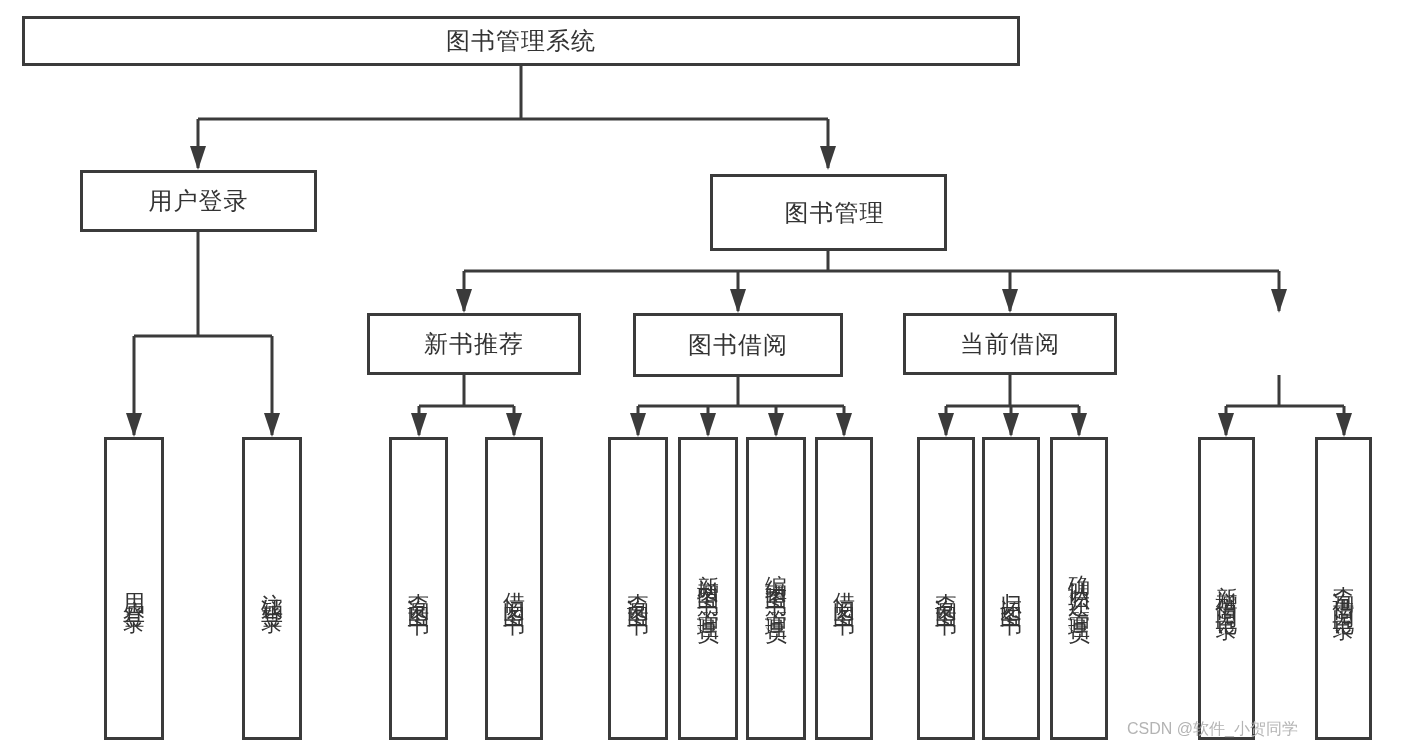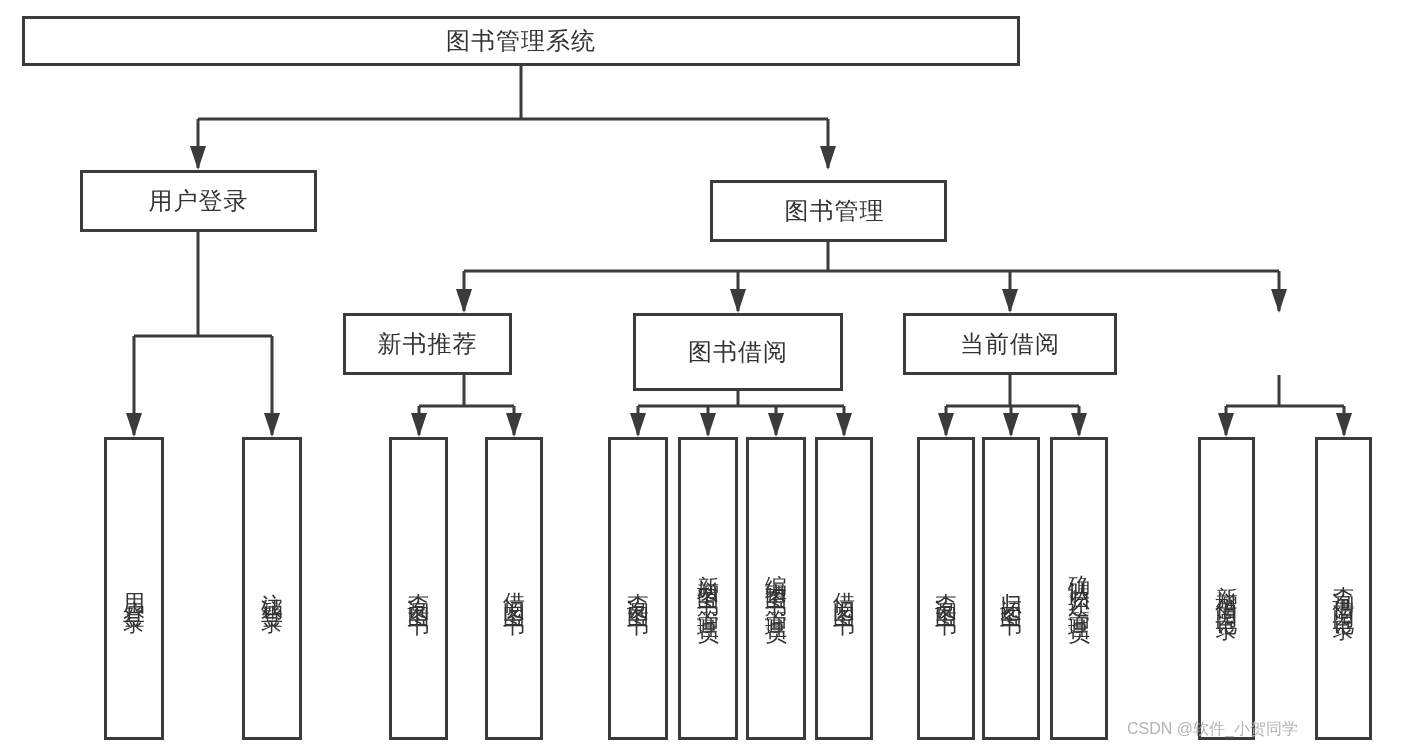--- a/index.html
+++ b/index.html
@@ -88,28 +88,28 @@
     </g>
   </svg>
 
   <div class="node h-node" style="left:22px;top:16px;width:998px;height:50px;">
     <span>图书管理系统</span>
   </div>
 
   <div class="node h-node" style="left:80px;top:170px;width:237px;height:62px;">
     <span>用户登录</span>
   </div>
-  <div class="node h-node" style="left:710px;top:180px;width:237px;height:62px;padding-left:12px;">
+  <div class="node h-node" style="left:710px;top:174px;width:237px;height:77px;padding-left:12px;">
     <span>图书管理</span>
   </div>
 
-  <div class="node h-node" style="left:343px;top:313px;width:169px;height:62px;">
+  <div class="node h-node" style="left:367px;top:313px;width:214px;height:62px;">
     <span>新书推荐</span>
   </div>
-  <div class="node h-node" style="left:633px;top:313px;width:210px;height:78px;justify-content:center;">
+  <div class="node h-node" style="left:633px;top:313px;width:210px;height:64px;justify-content:center;">
     <span>图书借阅</span>
   </div>
   <div class="node h-node" style="left:903px;top:313px;width:214px;height:62px;justify-content:center;">
     <span>当前借阅</span>
   </div>
 
   <div class="node v-node" style="left:104px;top:437px;width:60px;height:303px;">
     <span>用户登录</span>
   </div>
   <div class="node v-node" style="left:242px;top:437px;width:60px;height:303px;">

